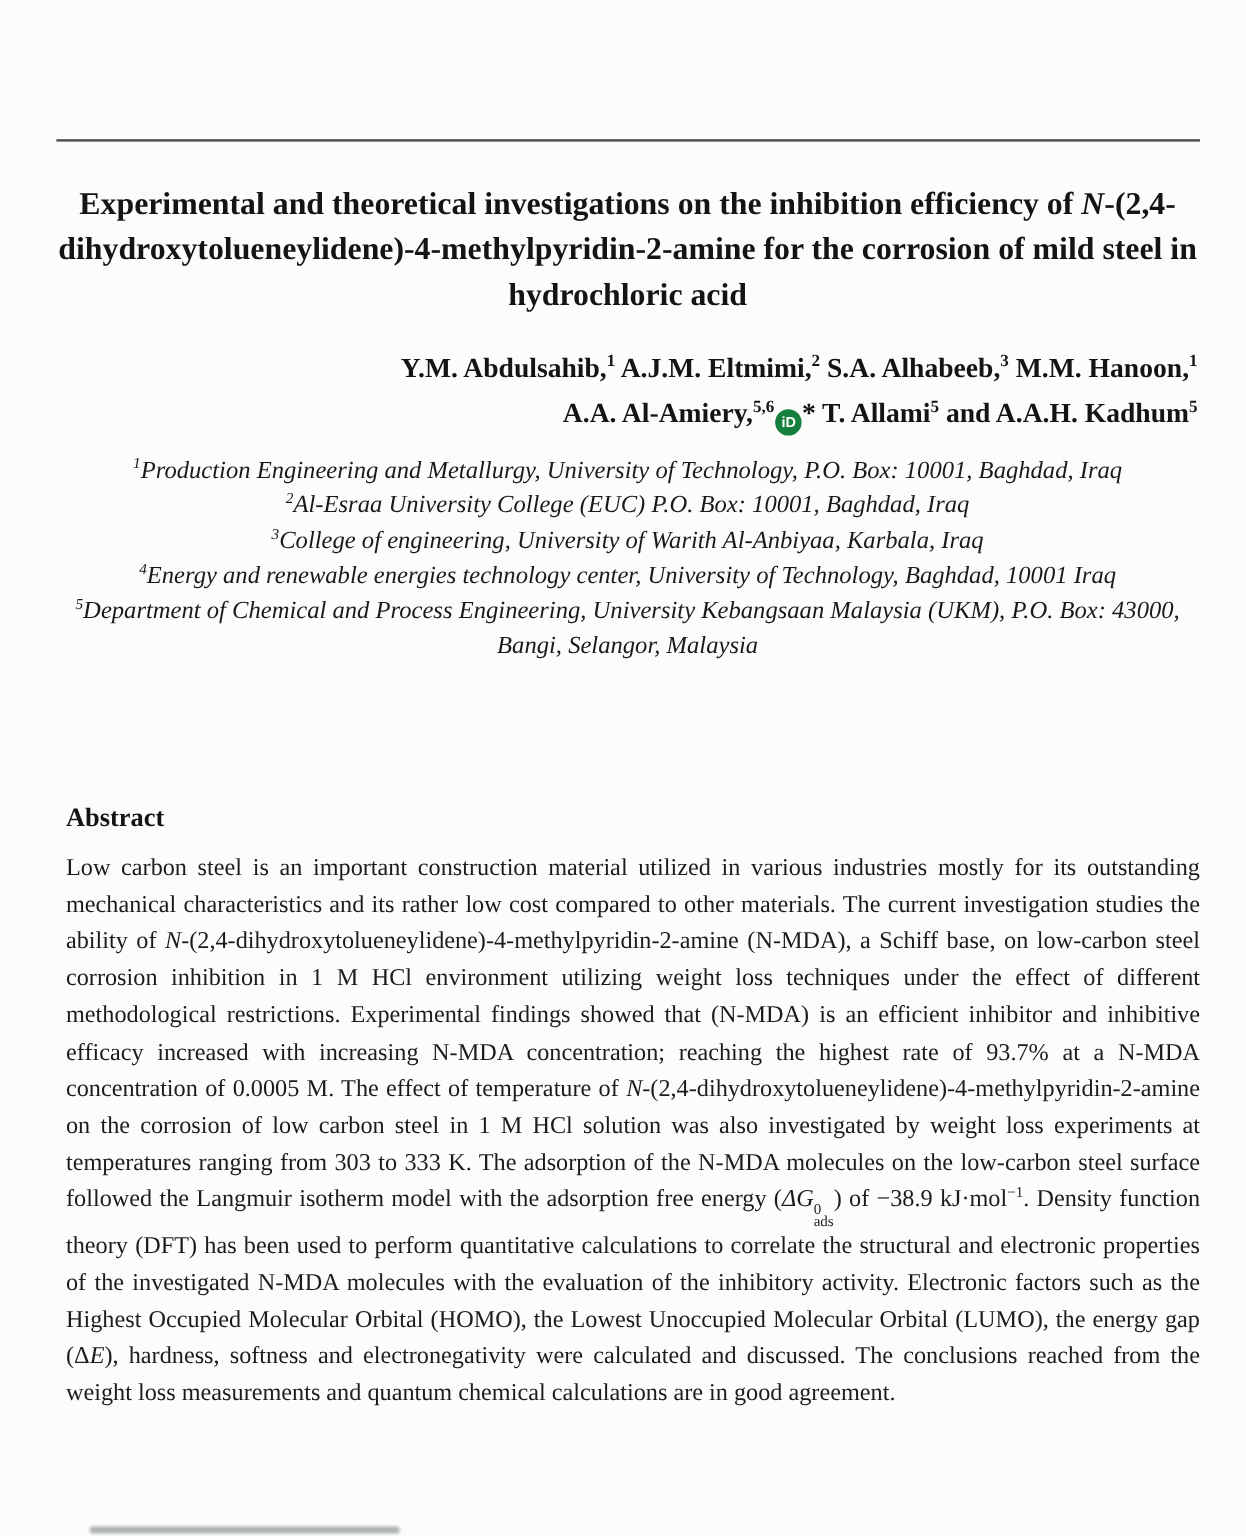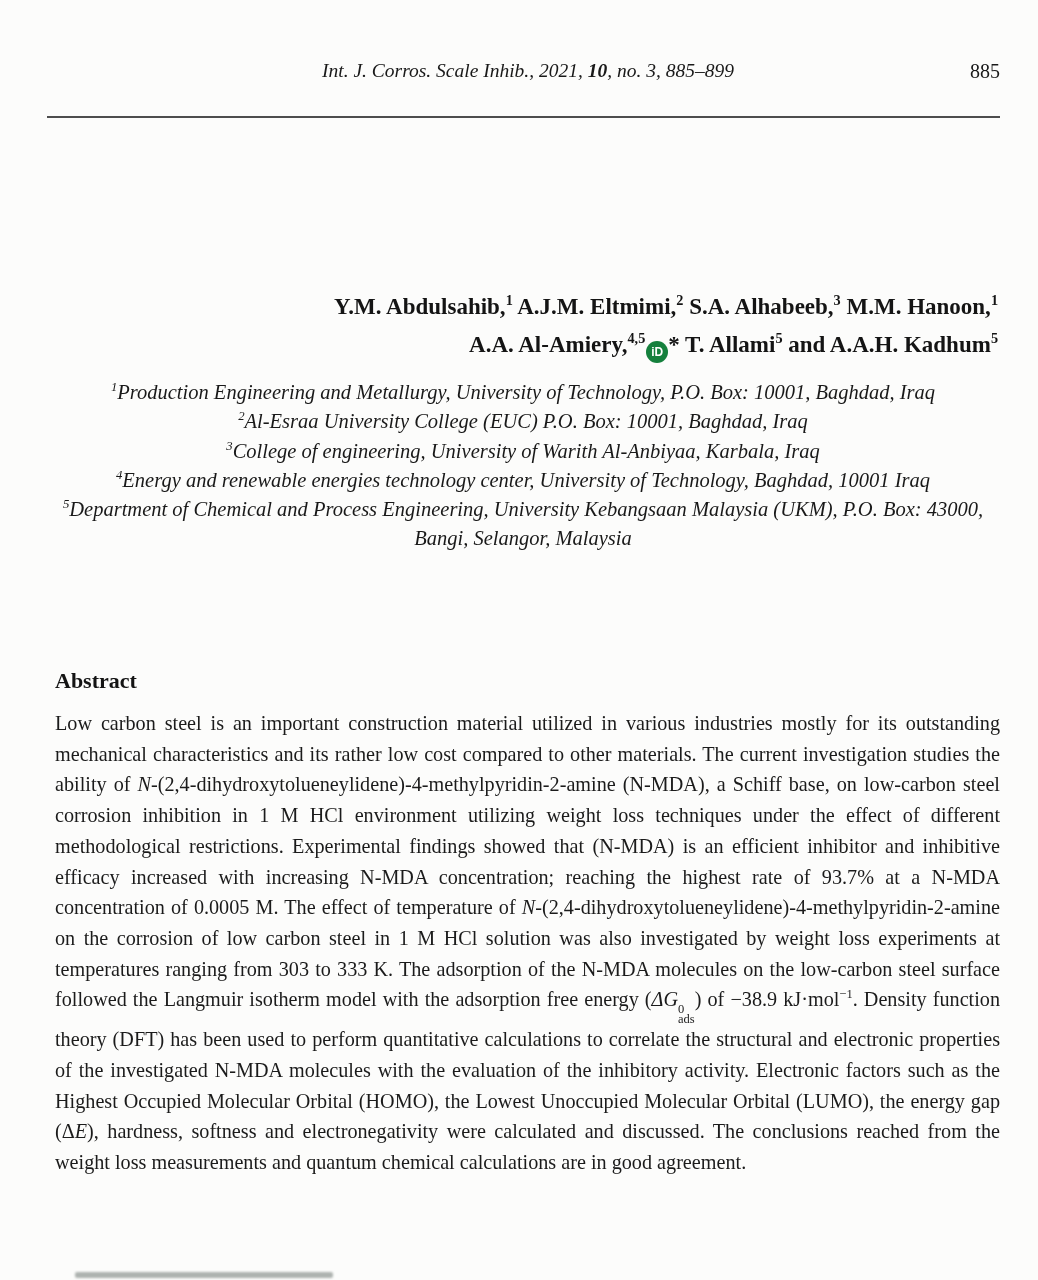--- a/index.html
+++ b/index.html
@@ -118,28 +118,25 @@
     background: #aeb3b0;
     filter: blur(1.2px);
     border-radius: 2px;
   }
 </style>
 </head>
 <body>
 
 <div class="page">
 
-  <div class="header">
-    <div class="citation"><span>Int. J. Corros. Scale Inhib., 2021, </span><span class="vol">10</span><span>, no. 3, 885–899</span></div>
-    <div class="pagenum">885</div>
-  </div>
   <div class="rule"></div>
 
+  <div class="title"><span>Experimental and theoretical investigations on the inhibition efficiency of </span><span class="ital">N</span><span>-(2,4-dihydroxytolueneylidene)-4-methylpyridin-2-amine for the corrosion of mild steel in hydrochloric acid</span></div>
 
-  <div class="authors"><span>Y.M. Abdulsahib,</span><sup>1</sup><span> A.J.M. Eltmimi,</span><sup>2</sup><span> S.A. Alhabeeb,</span><sup>3</sup><span> M.M. Hanoon,</span><sup>1</sup><br><span>A.A. Al-Amiery,</span><sup>4,5</sup><span class="orcid">
+  <div class="authors"><span>Y.M. Abdulsahib,</span><sup>1</sup><span> A.J.M. Eltmimi,</span><sup>2</sup><span> S.A. Alhabeeb,</span><sup>3</sup><span> M.M. Hanoon,</span><sup>1</sup><br><span>A.A. Al-Amiery,</span><sup>5,6</sup><span class="orcid">
         <span>iD</span>
       </span><span>*</span><span> T. Allami</span><sup>5</sup><span> and A.A.H. Kadhum</span><sup>5</sup></div>
 
   <div class="affils">
     <div><sup>1</sup><span>Production Engineering and Metallurgy, University of Technology, P.O. Box: 10001, Baghdad, Iraq</span></div>
     <div><sup>2</sup><span>Al-Esraa University College (EUC) P.O. Box: 10001, Baghdad, Iraq</span></div>
     <div><sup>3</sup><span>College of engineering, University of Warith Al-Anbiyaa, Karbala, Iraq</span></div>
     <div><sup>4</sup><span>Energy and renewable energies technology center, University of Technology, Baghdad, 10001 Iraq</span></div>
     <div><sup>5</sup><span>Department of Chemical and Process Engineering, University Kebangsaan Malaysia (UKM), P.O. Box: 43000, Bangi, Selangor, Malaysia</span></div>
   </div>

